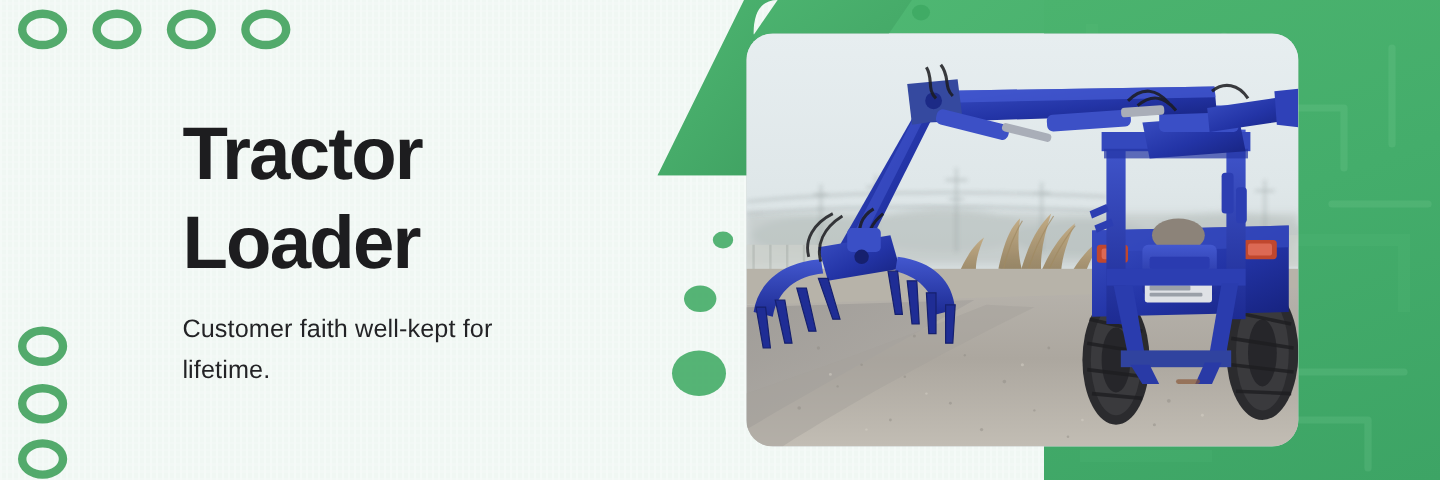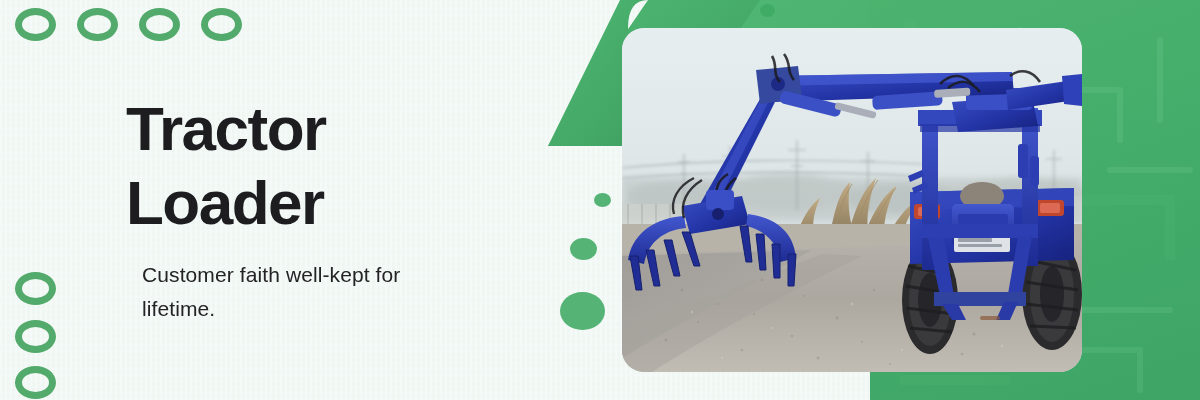--- a/index.html
+++ b/index.html
@@ -57,35 +57,35 @@
   .dot{
     position:absolute;
     border-radius:50%;
     background:#3faa63;
   }
   .dot.soft{opacity:.88;}
 
   
   .text-block{
     position:absolute;
-    left:126px;top:92px;
+    left:152px;top:92px;
     width:400px;
   }
   .headline{
     margin:0;
     font-family:"Liberation Sans",sans-serif;
     font-size:62px;
     line-height:74px;
     font-weight:700;
     letter-spacing:-1.5px;
     color:#1d1d1f;
     white-space:pre-line;
   }
   .subline{
-    margin:18px 0 0 16px;
+    margin:18px 0 0 0;
     font-family:"Liberation Sans",sans-serif;
     font-size:21px;
     line-height:34px;
     font-weight:400;
     color:#232326;
     letter-spacing:.1px;
     max-width:330px;
   }
 
   

